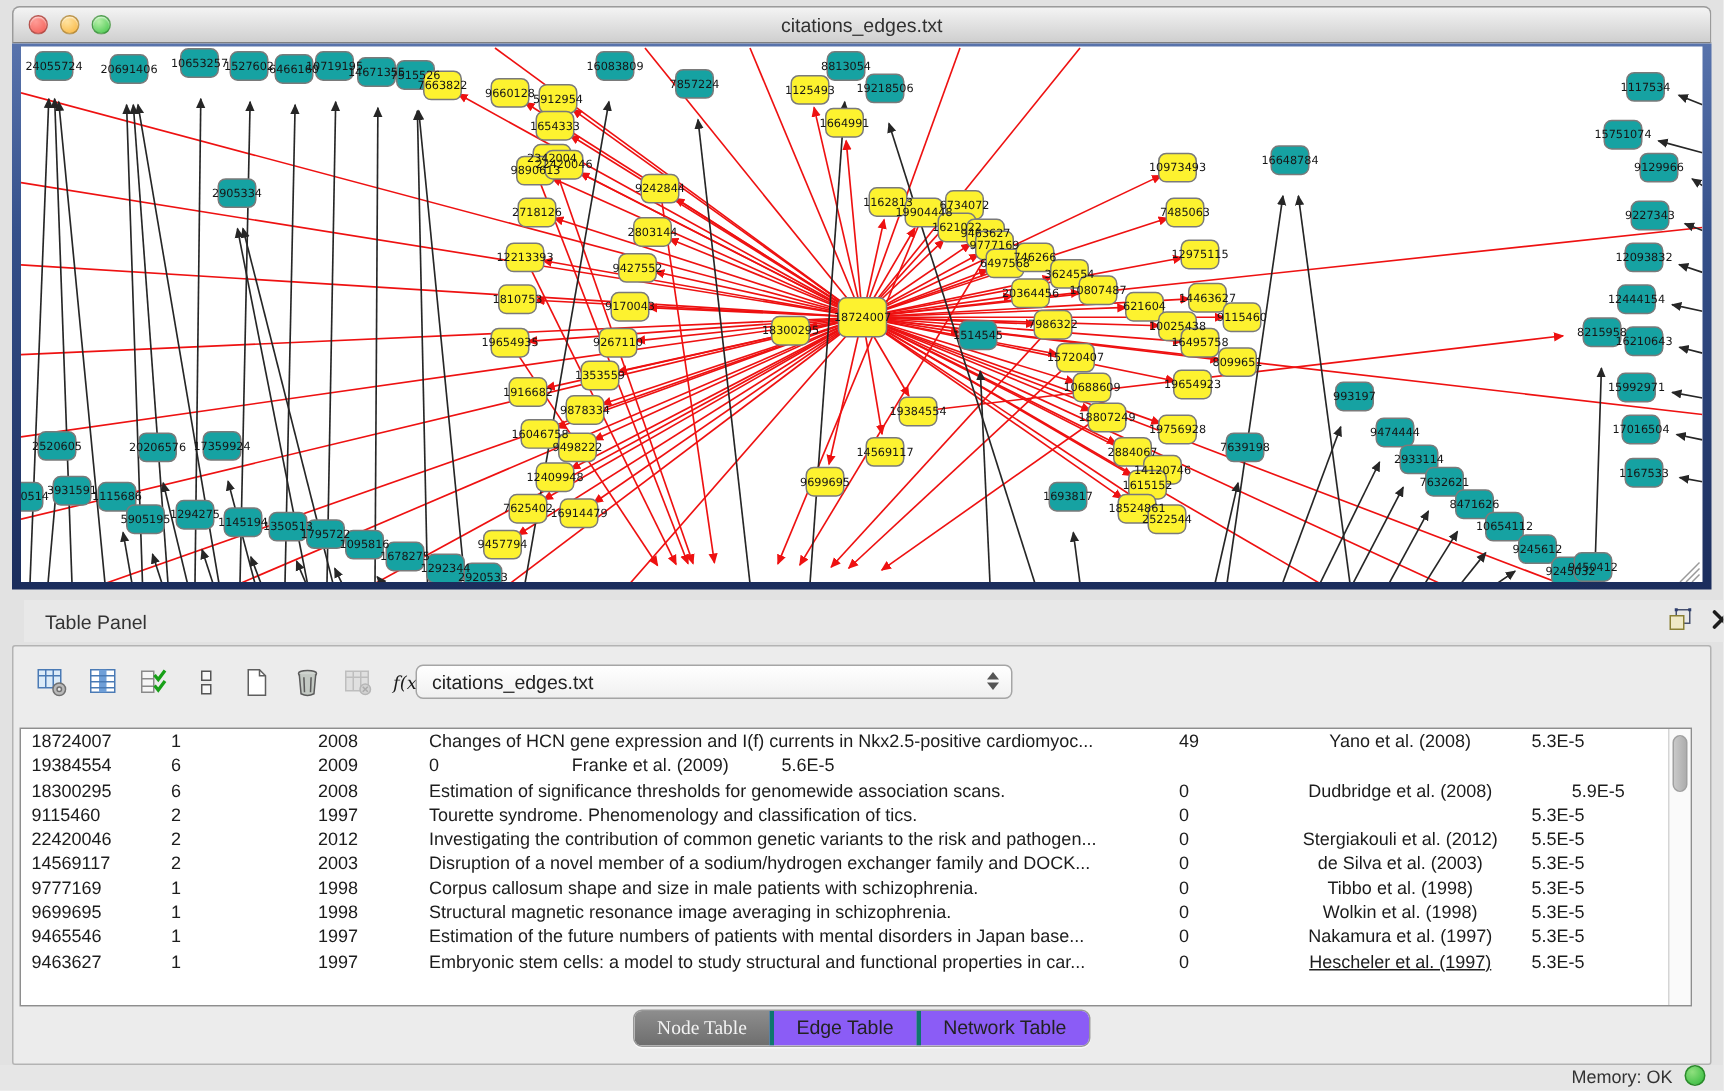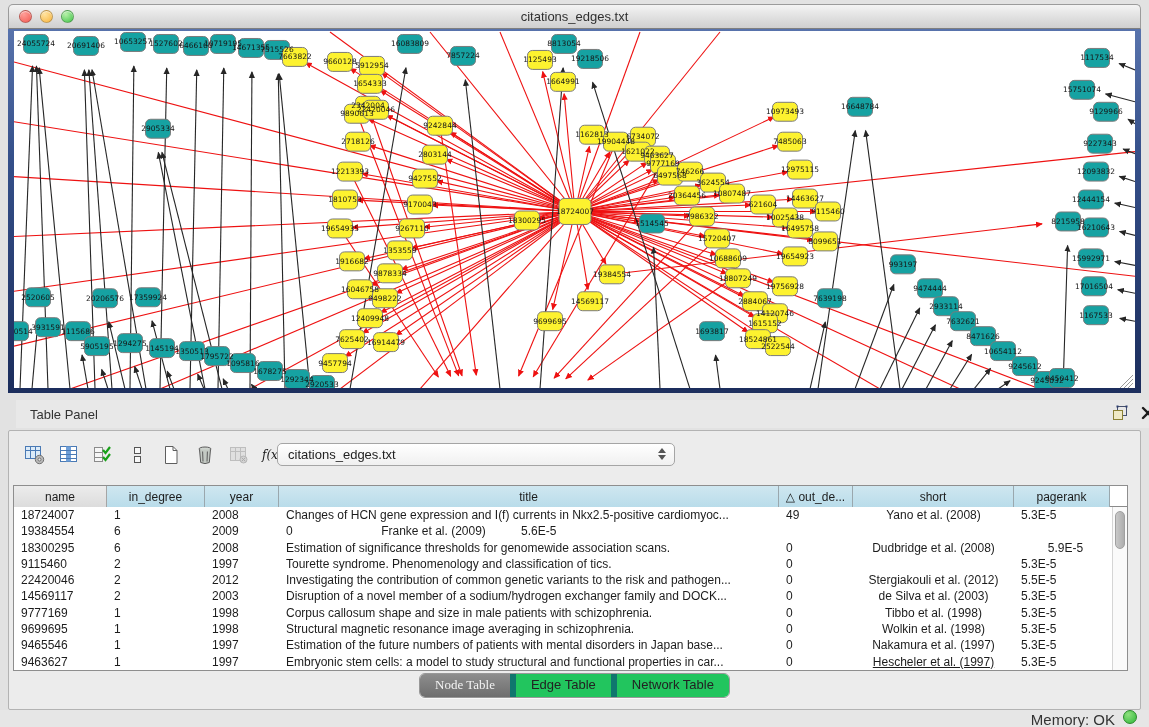--- a/index.html
+++ b/index.html
@@ -50,26 +50,26 @@
   .tr { display:flex; height:16.3px; line-height:16.3px; }
   .td { font-size:12px; color:#1c1c1c; white-space:nowrap; overflow:hidden; padding-left:7px; }
   .td.center { text-align:center; padding-left:0; }
   .vscroll { position:absolute; right:0; top:0; bottom:0; width:15px; background:#fafafa; border-left:1px solid #d5d5d5; }
   .vthumb { position:absolute; left:2px; top:4px; width:10px; height:38px; border-radius:5px;
     background:linear-gradient(90deg,#c9c9c9,#adadad); border:1px solid #a0a0a0; }
 
   .tab-bar { position:absolute; left:0; right:0; top:242px; display:flex; justify-content:center; }
   .segmented { display:inline-flex; border:1px solid #989898; border-radius:6px; overflow:hidden;
     background:#fdfdfd; box-shadow:0 1px 0 rgba(255,255,255,0.7); }
-  .seg { font-size:13px; padding:3px 15px 4px 15px; color:#222; border-left:6px solid #0f766e; background:#22c55e; }
+  .seg { font-size:13px; padding:3px 15px 4px 15px; color:#222; border-left:3px solid #0f766e; background:#8b5cf6; }
   .seg:first-child { border-left:none;font-family:Liberation Serif, serif; }
   .seg.active { background:linear-gradient(180deg,#8d8d8d,#6e6e6e); color:#f3f3f3; }
 
   .statusbar { position:absolute; left:0; top:710px; width:1149px; height:17px; background:#e6e6e6; }
-  .mem { position:absolute; right:34px; top:1px; font-size:15px; color:#333; }
+  .mem { position:absolute; right:34px; top:1px; font-size:12px; color:#333; }
   .memdot { position:absolute; right:12px; top:0px; width:14px; height:14px; border-radius:50%;
     background:radial-gradient(circle at 35% 30%, #8fe07e, #2fb83a); border:1px solid #2a8a2a; }
 </style>
 </head>
 <body>
 
 <div id="screen">
 
   <div class="net-window">
     <div class="titlebar">
@@ -571,29 +571,20 @@
     </div>
     <div class="dropdown">
       <span>citations_edges.txt</span>
       <span class="dd-arrows">
           <i class="dd-up"></i>
           <i class="dd-dn"></i>
         </span>
     </div>
 
     <div class="tp-table">
-      <div class="thead" id="thead">
-          <div class="th grey" style="width: 93px;">name</div>
-          <div class="th" style="width: 98px;">in_degree</div>
-          <div class="th" style="width: 74px;">year</div>
-          <div class="th" style="width: 500px;">title</div>
-          <div class="th" style="width: 74px;">△ out_de...</div>
-          <div class="th" style="width: 161px;">short</div>
-          <div class="th" style="width: 96px;">pagerank</div>
-        </div>
       <div class="tbody">
         <div id="tbody-rows">
             <div class="tr">
               <div class="td" style="width: 93px;">18724007</div>
               <div class="td" style="width: 98px;">1</div>
               <div class="td" style="width: 74px;">2008</div>
               <div class="td" style="width: 500px;">Changes of HCN gene expression and I(f) currents in Nkx2.5-positive cardiomyoc...</div>
               <div class="td" style="width: 74px;">49</div>
               <div class="td center" style="width: 161px;">Yano et al. (2008)</div>
               <div class="td" style="width: 96px;">5.3E-5</div>

